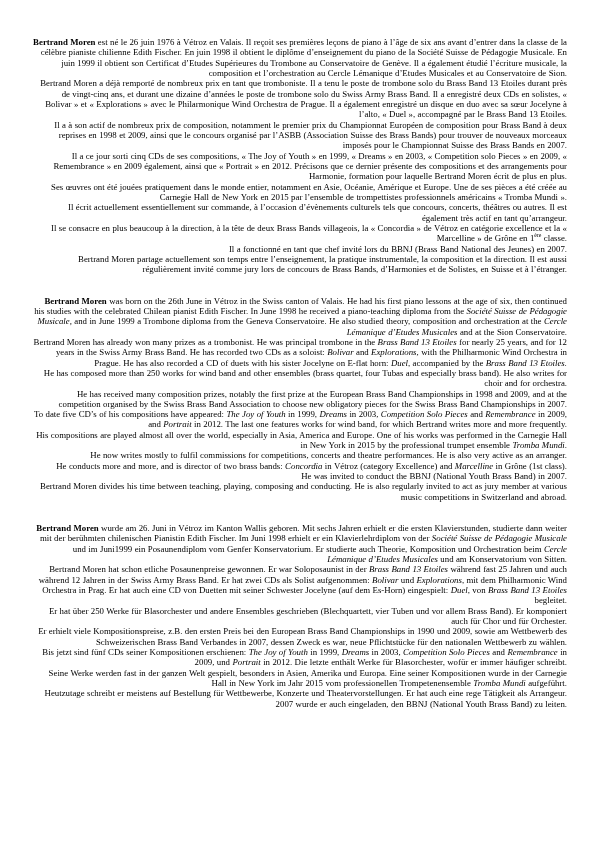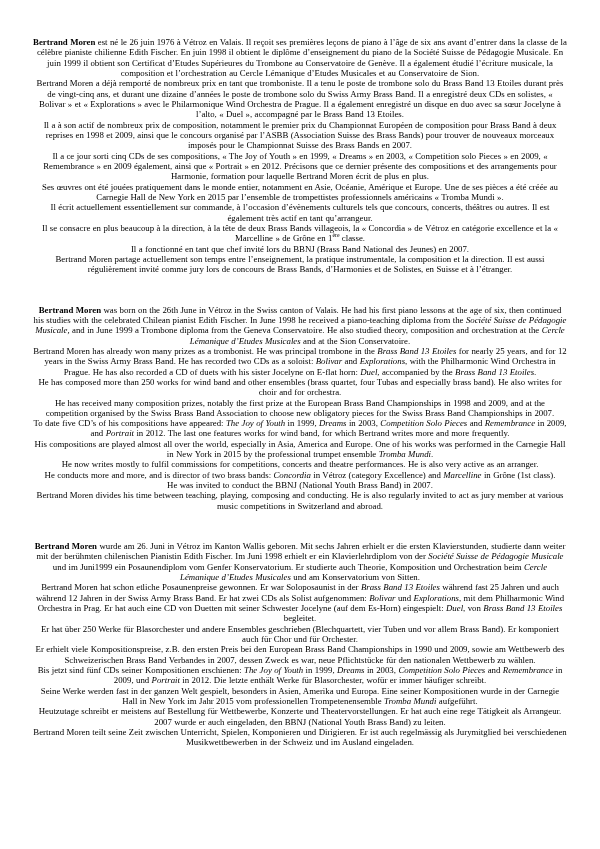--- a/index.html
+++ b/index.html
@@ -12,26 +12,26 @@
     box-sizing: border-box;
     width: 600px;
     height: 849px;
     background: #ffffff;
     color: #000000;
     padding: 37px 33px 0 33px;
     overflow: hidden;
     font-family: "Liberation Serif", "DejaVu Serif", serif;
   }
   .bio-section { margin: 0; }
-  .bio-section + .bio-section { margin-top: 30px; }
+  .bio-section + .bio-section { margin-top: 21px; }
   .para {
     margin: 0;
     font-size: 8.8px;
     line-height: 10.33px;
-    text-align: center;
+    text-align: right;
     word-spacing: 0.2px;
   }
   .para b { font-weight: bold; }
   .para i { font-style: italic; }
   .para sup {
     font-size: 5.8px;
     line-height: 0;
     vertical-align: super;
   }
 </style>
@@ -64,15 +64,14 @@
     </section>
     <section class="bio-section">
       <p class="para"><b>Bertrand Moren</b><span> wurde am 26. Juni in Vétroz im Kanton Wallis geboren. Mit sechs Jahren erhielt er die ersten Klavierstunden, studierte dann weiter mit der berühmten chilenischen Pianistin Edith Fischer. Im Juni 1998 erhielt er ein Klavierlehrdiplom von der </span><i>Société Suisse de Pédagogie Musicale</i><span> und im Juni1999 ein Posaunendiplom vom Genfer Konservatorium. Er studierte auch Theorie, Komposition und Orchestration beim </span><i>Cercle Lémanique d’Etudes Musicales</i><span> und am Konservatorium von Sitten.</span></p>
       <p class="para"><span>Bertrand Moren hat schon etliche Posaunenpreise gewonnen. Er war Soloposaunist in der </span><i>Brass Band 13 Etoiles</i><span> während fast 25 Jahren und auch während 12 Jahren in der Swiss Army Brass Band. Er hat zwei CDs als Solist aufgenommen: </span><i>Bolivar</i><span> und </span><i>Explorations</i><span>, mit dem Philharmonic Wind Orchestra in Prag. Er hat auch eine CD von Duetten mit seiner Schwester Jocelyne (auf dem Es-Horn) eingespielt: </span><i>Duel</i><span>, von </span><i>Brass Band 13 Etoiles</i><span> begleitet.</span></p>
       <p class="para"><span>Er hat über 250 Werke für Blasorchester und andere Ensembles geschrieben (Blechquartett, vier Tuben und vor allem Brass Band). Er komponiert auch für Chor und für Orchester.</span></p>
       <p class="para"><span>Er erhielt viele Kompositionspreise, z.B. den ersten Preis bei den European Brass Band Championships in 1990 und 2009, sowie am Wettbewerb des Schweizerischen Brass Band Verbandes in 2007, dessen Zweck es war, neue Pflichtstücke für den nationalen Wettbewerb zu wählen.</span></p>
       <p class="para"><span>Bis jetzt sind fünf CDs seiner Kompositionen erschienen: </span><i>The Joy of Youth</i><span> in 1999, </span><i>Dreams</i><span> in 2003, </span><i>Competition Solo Pieces</i><span> and </span><i>Remembrance</i><span> in 2009, und </span><i>Portrait</i><span> in 2012. Die letzte enthält Werke für Blasorchester, wofür er immer häufiger schreibt.</span></p>
       <p class="para"><span>Seine Werke werden fast in der ganzen Welt gespielt, besonders in Asien, Amerika und Europa. Eine seiner Kompositionen wurde in der Carnegie Hall in New York im Jahr 2015 vom professionellen Trompetenensemble </span><i>Tromba Mundi</i><span> aufgeführt.</span></p>
       <p class="para"><span>Heutzutage schreibt er meistens auf Bestellung für Wettbewerbe, Konzerte und Theatervorstellungen. Er hat auch eine rege Tätigkeit als Arrangeur.</span></p>
       <p class="para"><span>2007 wurde er auch eingeladen, den BBNJ (National Youth Brass Band) zu leiten.</span></p>
-      <p class="para"><span>Bertrand Moren teilt seine Zeit zwischen Unterricht, Spielen, Komponieren und Dirigieren. Er ist auch regelmässig als Jurymitglied bei verschiedenen Musikwettbewerben in der Schweiz und im Ausland eingeladen.</span></p>
     </section>
   </div>
 
 </body></html>

